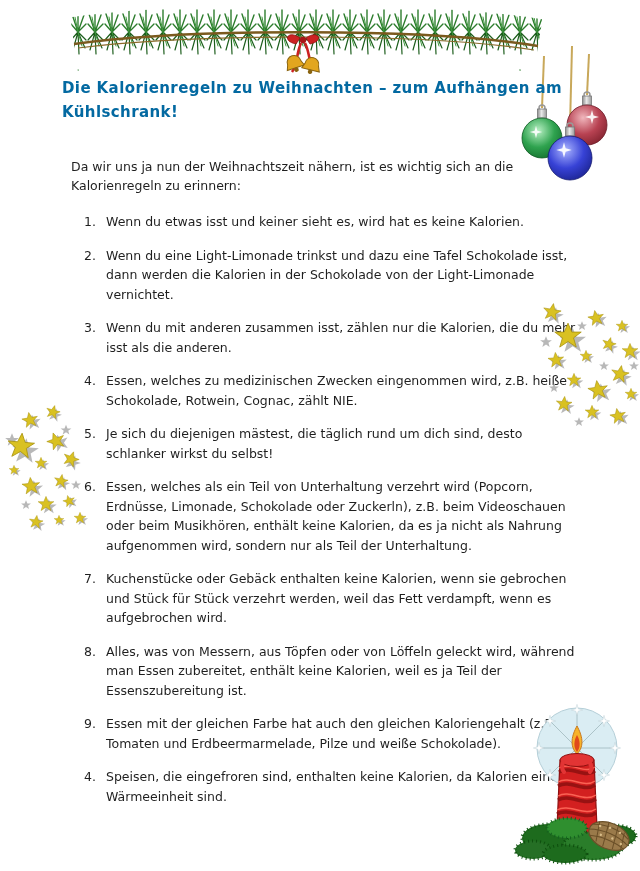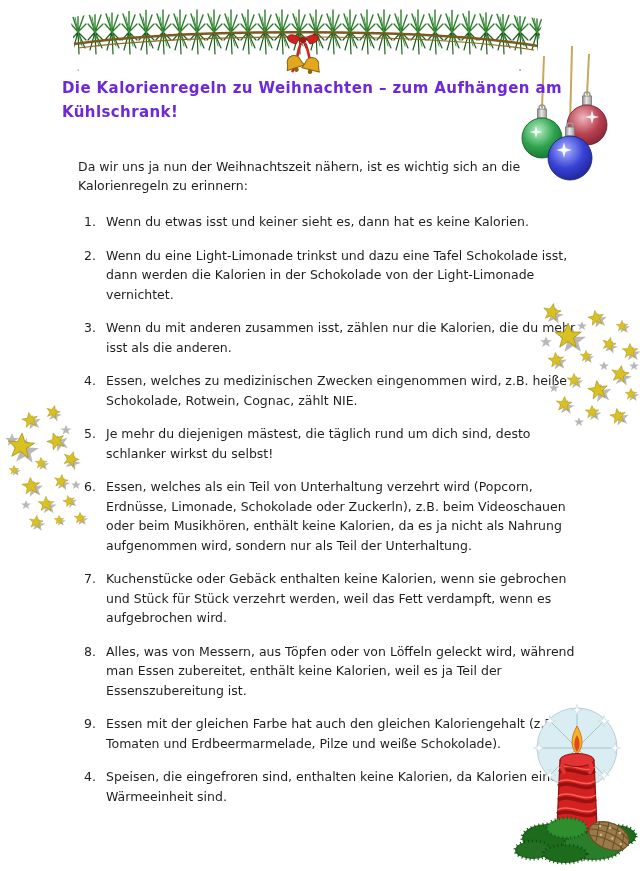--- a/index.html
+++ b/index.html
@@ -5,23 +5,23 @@
   html,body{margin:0;padding:0;}
   body{
     width:640px;height:871px;position:relative;overflow:hidden;
     background:#ffffff;
     font-family:"DejaVu Sans","Liberation Sans",sans-serif;
     color:#1f1f1f;
   }
   .content{position:absolute;left:62px;top:76px;width:522px;}
   .title{
     font-size:15px;font-weight:bold;line-height:24px;letter-spacing:.4px;
-    color:#6d28d9;width:500px;margin:0 0 33px 0;
+    color:#0369a1;width:500px;margin:0 0 33px 0;
   }
-  .intro{font-size:12.5px;line-height:19px;width:508px;margin:0 0 17px 16px;}
+  .intro{font-size:12.5px;line-height:19px;width:508px;margin:0 0 17px 9px;}
   .rules{margin:0;padding:0;list-style:none;}
   .rule{display:flex;margin:0 0 14px 0;font-size:12.5px;line-height:19.5px;}
   .num{flex:0 0 44px;text-align:right;padding-right:10px;box-sizing:border-box;}
   .txt{flex:0 0 478px;max-width:478px;}
   svg{display:block;}
   .deco{position:absolute;}
   .st-au{fill:#d9c122;stroke:#a8920e;stroke-width:.6;}
   .st-sh{fill:#ababab;opacity:.85;stroke:none;}
 </style>
 </head>
@@ -115,37 +115,37 @@
   </g>
 </svg>
 
 <div class="content">
   <h1 class="title">Die Kalorienregeln zu Weihnachten – zum Aufhängen am Kühlschrank!</h1>
   <p class="intro">Da wir uns ja nun der Weihnachtszeit nähern, ist es wichtig sich an die Kalorienregeln zu erinnern:</p>
 
   <div class="rules">
     <div class="rule">
       <span class="num">1.</span>
-      <span class="txt">Wenn du etwas isst und keiner sieht es, dann hat es keine Kalorien.</span>
+      <span class="txt">Wenn du etwas isst und keiner sieht es, wird hat es keine Kalorien.</span>
     </div>
     <div class="rule">
       <span class="num">2.</span>
       <span class="txt">Wenn du eine Light-Limonade trinkst und dazu eine Tafel Schokolade isst, dann werden die Kalorien in der Schokolade von der Light-Limonade vernichtet.</span>
     </div>
     <div class="rule">
       <span class="num">3.</span>
       <span class="txt">Wenn du mit anderen zusammen isst, zählen nur die Kalorien, die du mehr isst als die anderen.</span>
     </div>
     <div class="rule">
       <span class="num">4.</span>
       <span class="txt">Essen, welches zu medizinischen Zwecken eingenommen wird, z.B. heiße Schokolade, Rotwein, Cognac, zählt NIE.</span>
     </div>
     <div class="rule">
       <span class="num">5.</span>
-      <span class="txt">Je mehr du diejenigen mästest, die täglich rund um dich sind, desto schlanker wirkst du selbst!</span>
+      <span class="txt">Je sich du diejenigen mästest, die täglich rund um dich sind, desto schlanker wirkst du selbst!</span>
     </div>
     <div class="rule">
       <span class="num">6.</span>
       <span class="txt">Essen, welches als ein Teil von Unterhaltung verzehrt wird (Popcorn, Erdnüsse, Limonade, Schokolade oder Zuckerln), z.B. beim Videoschauen oder beim Musikhören, enthält keine Kalorien, da es ja nicht als Nahrung aufgenommen wird, sondern nur als Teil der Unterhaltung.</span>
     </div>
     <div class="rule">
       <span class="num">7.</span>
       <span class="txt">Kuchenstücke oder Gebäck enthalten keine Kalorien, wenn sie gebrochen und Stück für Stück verzehrt werden, weil das Fett verdampft, wenn es aufgebrochen wird.</span>
     </div>
     <div class="rule">

